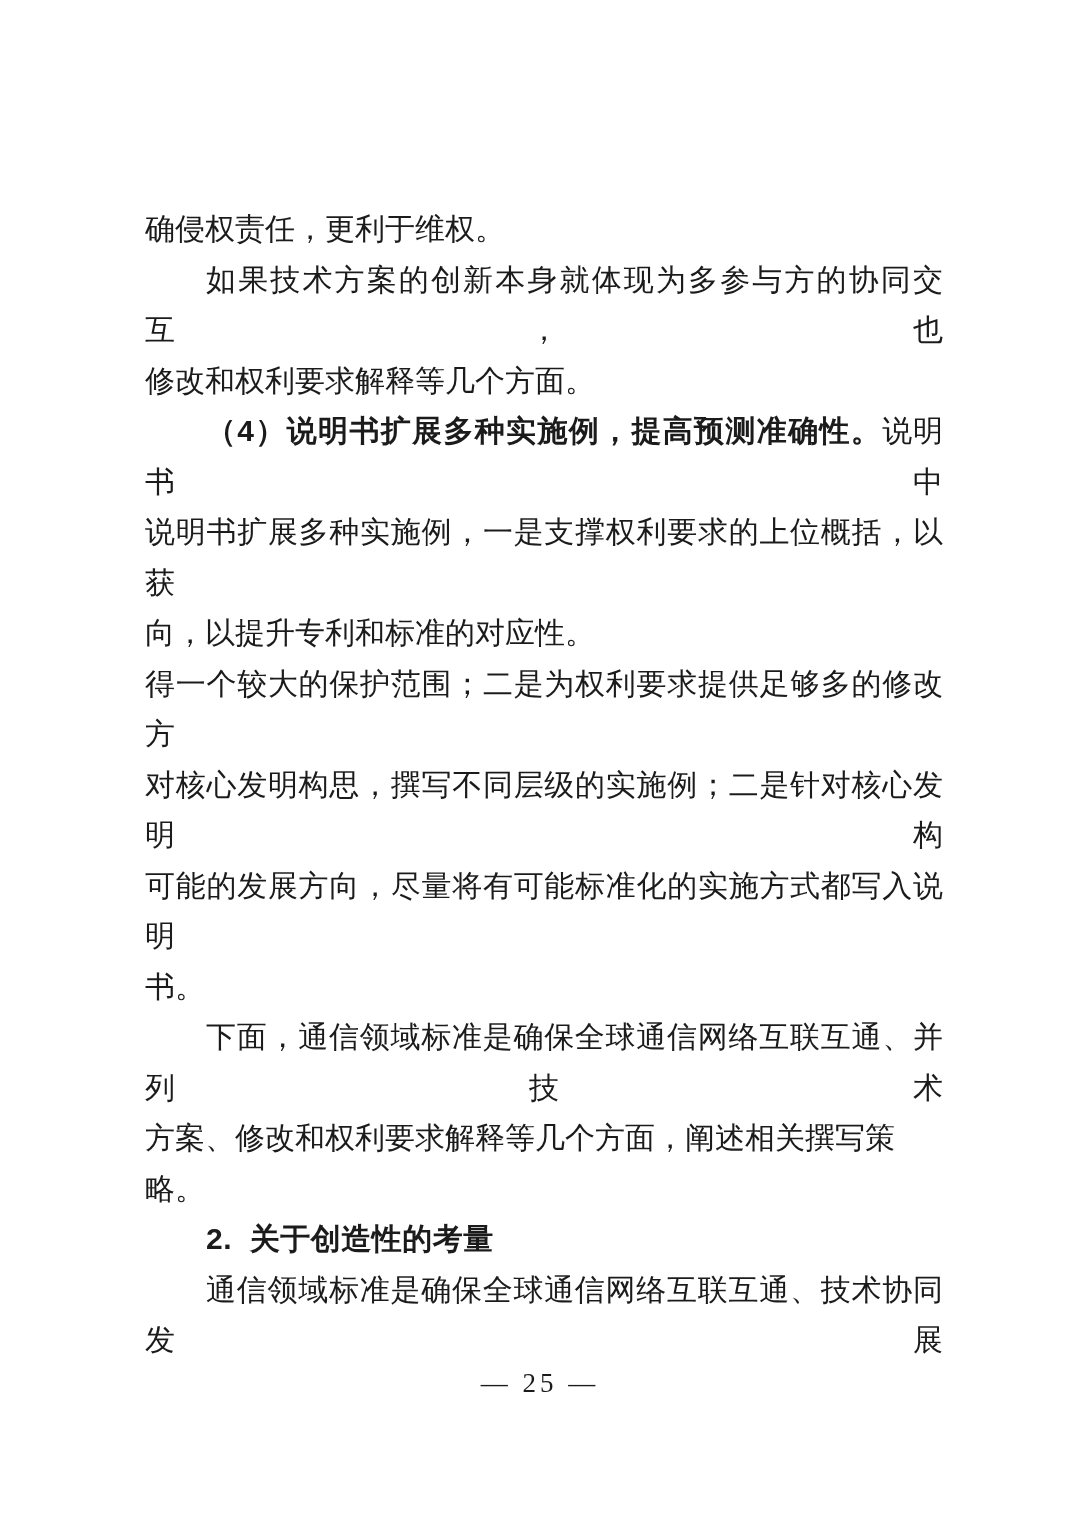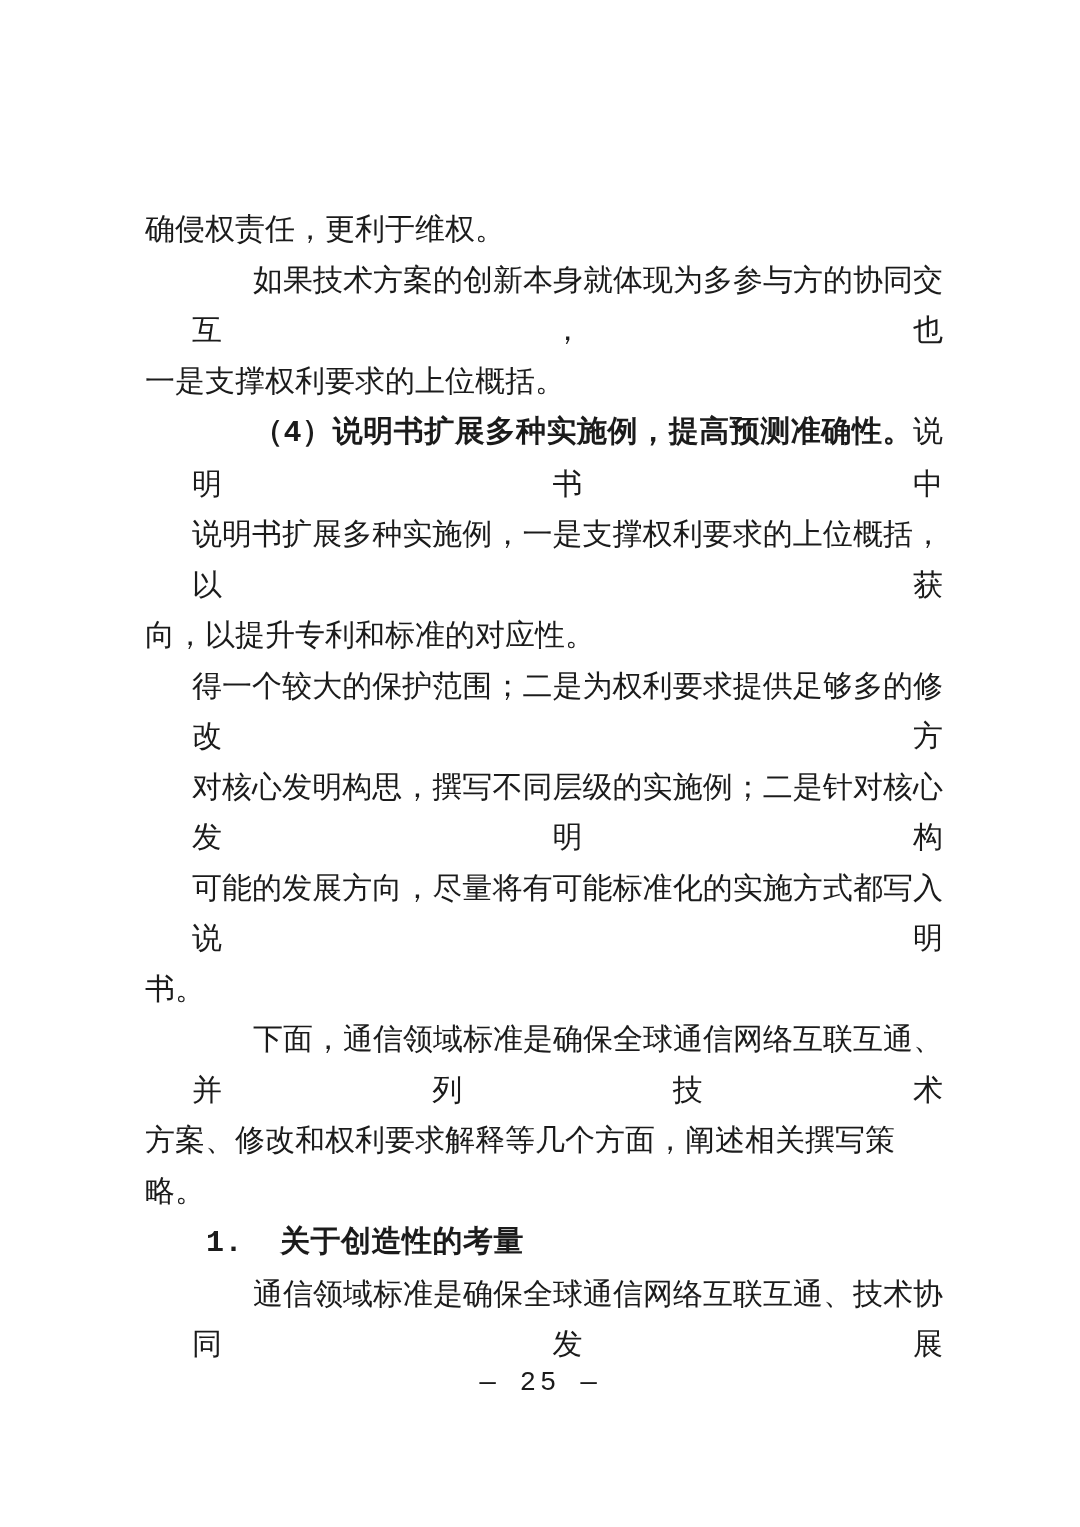--- a/index.html
+++ b/index.html
@@ -24,56 +24,55 @@
     line-height: 50.5px;
     color: #1b1b1b;
   }
   .line {
     white-space: pre-wrap;
     text-align: left;
   }
   .line.justify {
     text-align: justify;
     text-align-last: justify;
-    margin-left: 47px;
   }
   .line.indent {
     text-indent: 61px;
   }
   .seg.bold {
-    font-family: Liberation Mono, monospace;
+    font-family: Liberation Sans, sans-serif;
     font-weight: 700;
     letter-spacing: 0.5px;
   }
   .footer {
     position: absolute;
     left: 0;
     width: 1080px;
     top: 1368px;
     text-align: center;
-    font-family: Liberation Mono, monospace;
+    font-family: Liberation Serif, serif;
     font-size: 27px;
     color: #1b1b1b;
     letter-spacing: 4px;
   }
 </style>
 </head>
 <body>
 
 <div class="page">
   <div class="text-block" id="text-block">
       <div class="line"><span class="seg">确侵权责任，更利于维权。</span></div>
       <div class="line indent justify"><span class="seg">如果技术方案的创新本身就体现为多参与方的协同交互，也</span></div>
-      <div class="line"><span class="seg">一是支撑权利要求的上位概括。</span></div>
+      <div class="line"><span class="seg">修改和权利要求解释等几个方面。</span></div>
       <div class="line indent justify"><span class="seg bold">（4）说明书扩展多种实施例，提高预测准确性。</span><span class="seg">说明书中</span></div>
       <div class="line justify"><span class="seg">说明书扩展多种实施例，一是支撑权利要求的上位概括，以获</span></div>
       <div class="line"><span class="seg">向，以提升专利和标准的对应性。</span></div>
       <div class="line justify"><span class="seg">得一个较大的保护范围；二是为权利要求提供足够多的修改方</span></div>
       <div class="line justify"><span class="seg">对核心发明构思，撰写不同层级的实施例；二是针对核心发明构</span></div>
       <div class="line justify"><span class="seg">可能的发展方向，尽量将有可能标准化的实施方式都写入说明</span></div>
       <div class="line"><span class="seg">书。</span></div>
       <div class="line indent justify"><span class="seg">下面，通信领域标准是确保全球通信网络互联互通、并列技术</span></div>
       <div class="line"><span class="seg">方案、修改和权利要求解释等几个方面，阐述相关撰写策略。</span></div>
-      <div class="line indent"><span class="seg bold">1.  关于创造性的考量</span></div>
+      <div class="line indent"><span class="seg bold">2.  关于创造性的考量</span></div>
       <div class="line indent justify"><span class="seg">通信领域标准是确保全球通信网络互联互通、技术协同发展</span></div>
     </div>
   <div class="footer">— 25 —</div>
 </div>
 
 </body></html>

